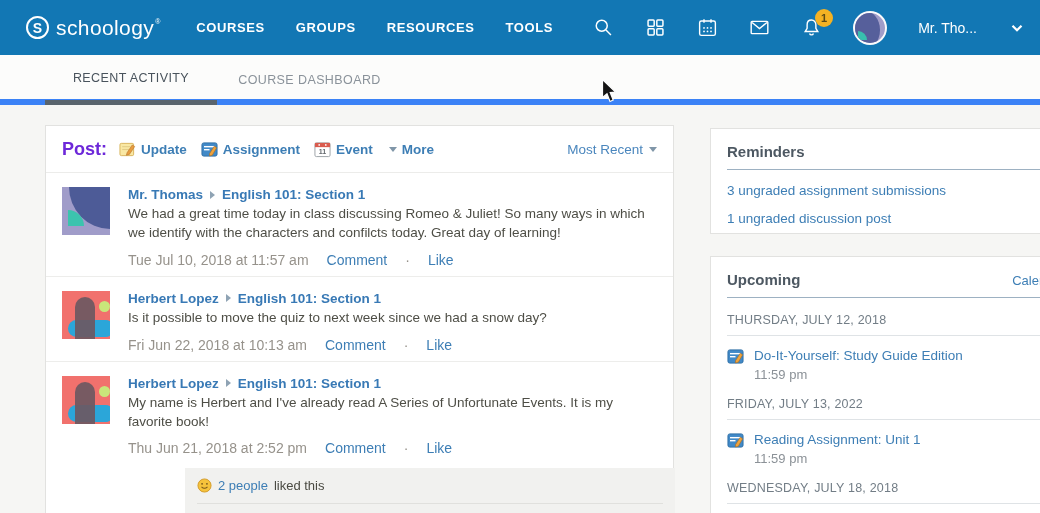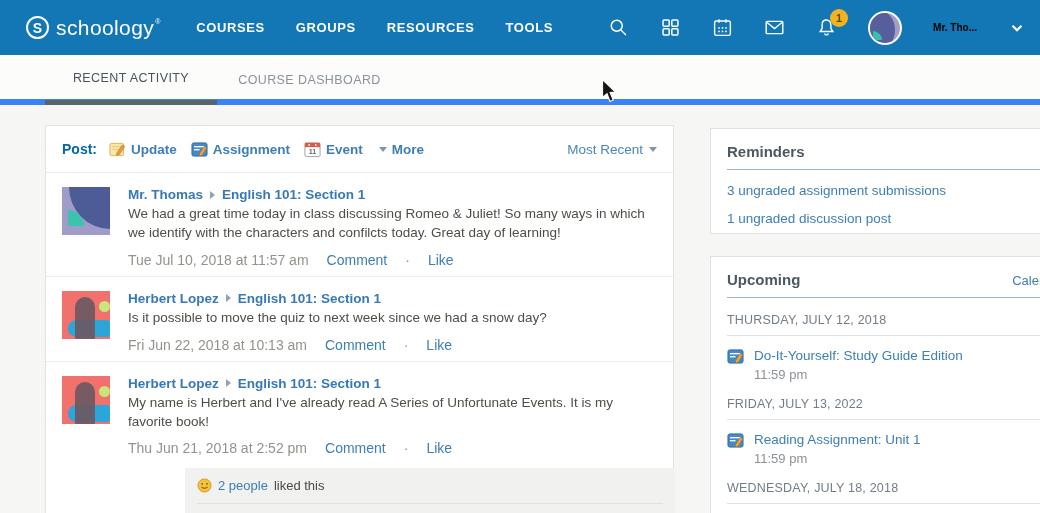--- a/index.html
+++ b/index.html
@@ -22,37 +22,37 @@
   .bell-wrap { position:relative; cursor:pointer; }
   .badge { position:absolute; top:-8px; right:-11px; width:18px; height:18px; border-radius:50%;
            background:#f4b223; color:#5d4a14; font-size:11px; font-weight:700;
            display:flex; align-items:center; justify-content:center; }
   .nav-avatar { width:34px; height:34px; border-radius:50%; border:2px solid rgba(255,255,255,.95);
                 overflow:hidden; position:relative; background:#a19dc9; cursor:pointer; }
   .nav-avatar .dark { position:absolute; left:-9px; top:-3px; width:34px; height:40px;
                       background:#565f9b; border-radius:50%; }
   .nav-avatar .teal { position:absolute; left:3px; bottom:3px; width:9px; height:9px;
                       background:#38bfae; border-top-right-radius:100%; }
-  .user-name { font-size:10px; font-weight:700; color:#000000; cursor:pointer; }
+  .user-name { font-size:14px; font-weight:400; color:#ffffff; cursor:pointer; }
   .nav-chevron { width:18px; height:18px; cursor:pointer; }
 
   
   .tabstrip { position:absolute; top:55px; left:0; width:1040px; height:50px; background:#fcfcfb;
               border-bottom:6px solid #3b82f6; display:flex; padding-left:45px; }
   .tab { height:50px; display:flex; align-items:center; justify-content:center;
          font-size:12.5px; letter-spacing:.4px; cursor:pointer; }
   .tab-active { width:172px; color:#49535c; font-weight:400; border-bottom:5px solid #59646d; }
   .tab-inactive { width:185px; color:#8a929a; }
 
   
   .main-card { position:absolute; left:45px; top:125px; width:629px; height:410px;
                background:#fff; border:1px solid #e2e2e0; }
   .post-bar { height:47px; display:flex; align-items:center; padding:0 16px;
               border-bottom:1px solid #ececea; }
-  .post-label { font-size:14px; font-weight:700; color:#0369a1; margin-right:12px; }
+  .post-label { font-size:18px; font-weight:700; color:#6d28d9; margin-right:12px; }
   .action { display:flex; align-items:center; gap:5px; margin-right:14px; cursor:pointer; }
   .action-label, .link-blue { color:#3d7eb5; font-size:13.5px; font-weight:700; }
   .caret-down { width:0; height:0; border-left:4px solid transparent; border-right:4px solid transparent;
                 border-top:5px solid #8096a8; display:inline-block; }
   .sort { margin-left:auto; display:flex; align-items:center; gap:6px; cursor:pointer; }
   .sort-label { color:#4a86bd; font-size:13.5px; }
 
   .post { position:relative; padding:14px 16px 8px 16px; border-bottom:1px solid #ededeb; }
   .post:last-child { border-bottom:none; }
   .avatar { position:absolute; left:16px; top:14px; width:48px; height:48px; overflow:hidden; }

